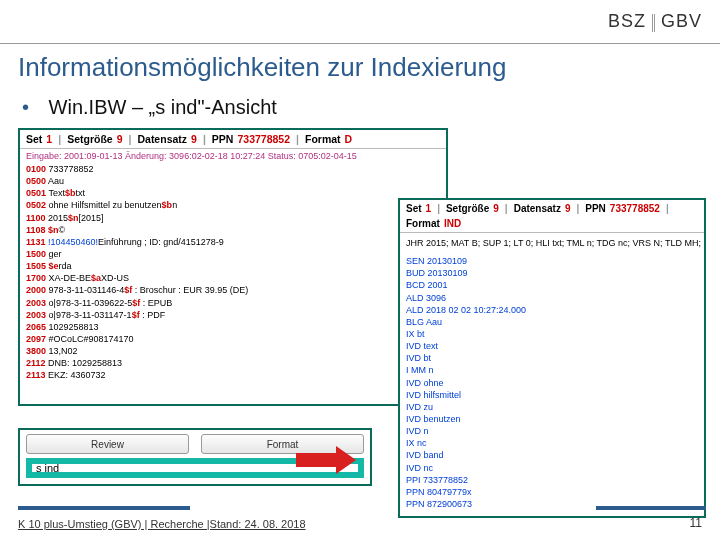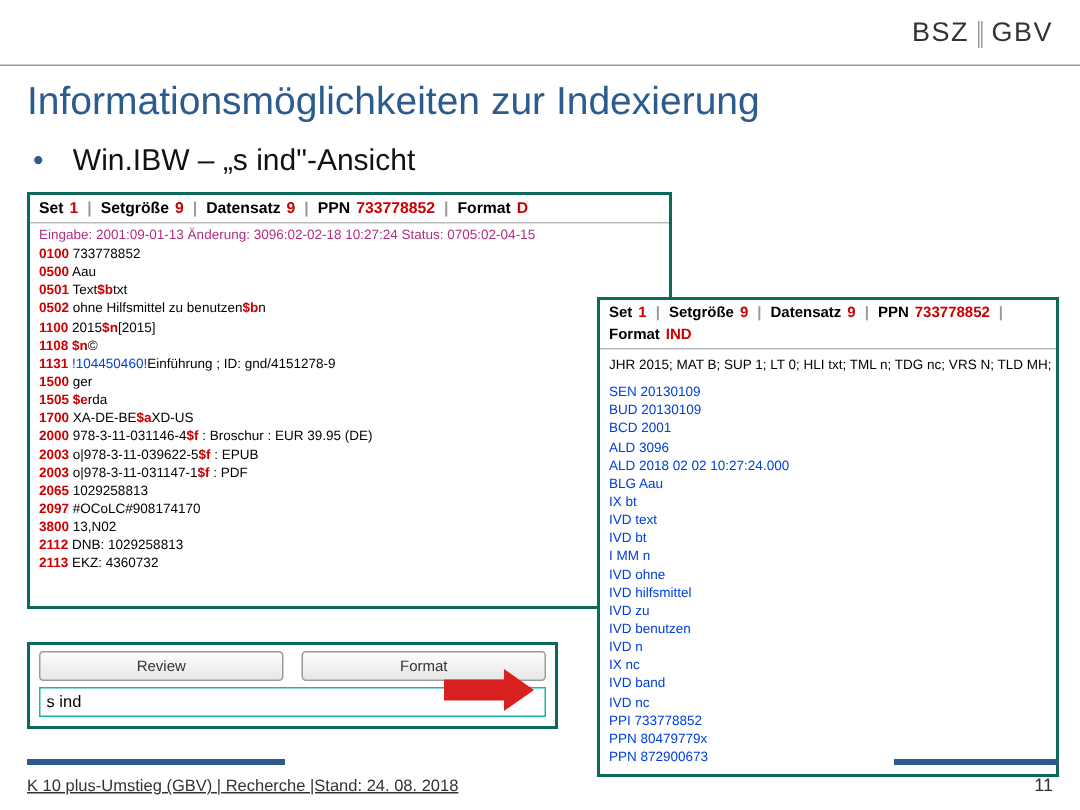--- a/index.html
+++ b/index.html
@@ -87,21 +87,21 @@
     height: 20px;
     font-size: 10px;
     background: linear-gradient(#fdfdfd,#e6e6e6);
     border: 1px solid #999;
     border-radius: 3px;
     display: flex; align-items: center; justify-content: center;
     color: #333;
   }
   .cmdfield {
     width: 100%; height: 20px;
-    border: 1px solid #14b8a6;
+    border: 6px solid #14b8a6;
     font-size: 11px;
     padding: 0 4px;
     display: flex; align-items: center;
     background: #fff;
   }
 
   .arrow {
     position: absolute;
     left: 296px; bottom: 66px;
     width: 64px; height: 28px;

